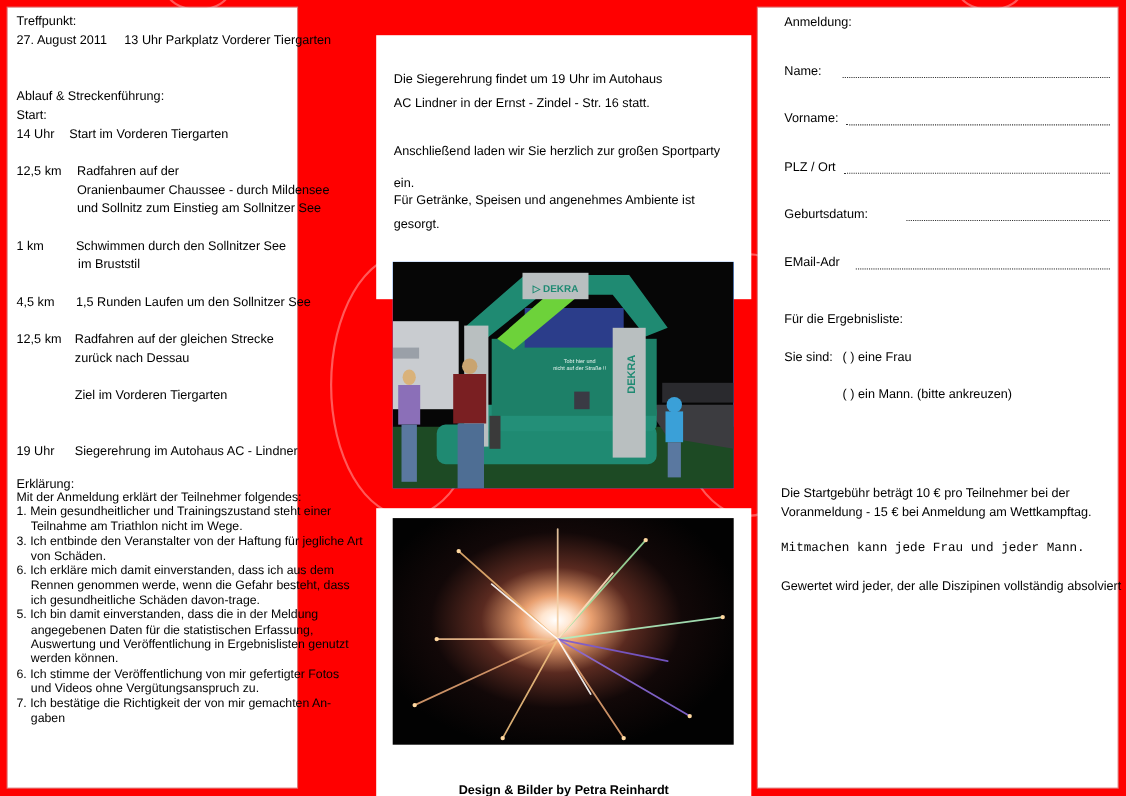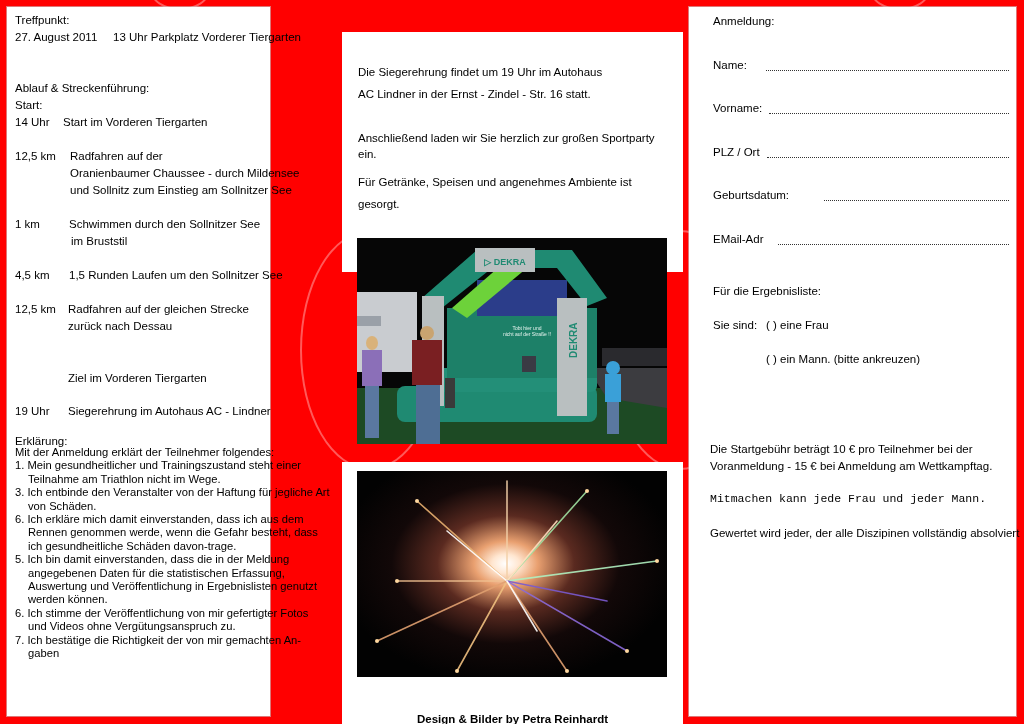--- a/index.html
+++ b/index.html
@@ -84,21 +84,21 @@
   <div class="col2" style="left:62px;top:210px;">Schwimmen durch den Sollnitzer See</div>
   <div class="col2" style="left:64px;top:227px;">im Bruststil</div>
 
   <div class="line" style="top:261px;">4,5 km</div>
   <div class="col2" style="left:62px;top:261px;">1,5 Runden Laufen um den Sollnitzer See</div>
 
   <div class="line" style="top:295px;">12,5 km</div>
   <div class="col2" style="left:61px;top:295px;">Radfahren auf der gleichen Strecke</div>
   <div class="col2" style="left:61px;top:312px;">zurück nach Dessau</div>
 
-  <div class="col2" style="left:61px;top:364px;text-align:center;">Ziel im Vorderen Tiergarten</div>
+  <div class="col2" style="left:61px;top:346px;text-align:center;">Ziel im Vorderen Tiergarten</div>
 
   <div class="line" style="top:397px;text-align:right;">19 Uhr</div>
   <div class="col2" style="left:61px;top:397px;">Siegerehrung im Autohaus AC - Lindner</div>
 
   <div class="line" style="top:427px;">Erklärung:</div>
 
   <div class="list">
     <div class="intro">Mit der Anmeldung erklärt der Teilnehmer folgendes:</div>
     <div class="item">1. Mein gesundheitlicher und Trainingszustand steht einer Teilnahme am Triathlon nicht im Wege.</div>
     <div class="item">3. Ich entbinde den Veranstalter von der Haftung für jegliche Art von Schäden.</div>
@@ -106,21 +106,21 @@
     <div class="item">5. Ich bin damit einverstanden, dass die in der Meldung angegebenen Daten für die statistischen Erfassung, Auswertung und Veröffentlichung in Ergebnislisten genutzt werden können.</div>
     <div class="item">6. Ich stimme der Veröffentlichung von mir gefertigter Fotos und Videos ohne Vergütungsanspruch zu.</div>
     <div class="item">7. Ich bestätige die Richtigkeit der von mir gemachten An-gaben</div>
   </div>
 </div>
 
 <div id="mid-top-panel" class="panel mt">
   <div class="line" style="top:33px;">Die Siegerehrung findet um 19 Uhr im Autohaus</div>
   <div class="line" style="top:55px;">AC Lindner in der Ernst - Zindel - Str. 16 statt.</div>
   <div class="line" style="top:99px;">Anschließend laden wir Sie herzlich zur großen Sportparty</div>
-  <div class="line" style="top:115px;">ein.</div>
+  <div class="line" style="top:128px;">ein.</div>
   <div class="line" style="top:143px;">Für Getränke, Speisen und angenehmes Ambiente ist</div>
   <div class="line" style="top:165px;">gesorgt.</div>
 </div>
 
 <div class="photo">
   <svg width="310" height="206" viewBox="0 0 310 206">
     <rect width="310" height="206" fill="#060606"></rect>
 
     <rect x="0" y="54" width="60" height="80" fill="#c9ccd0"></rect>
     <rect x="0" y="78" width="24" height="10" fill="#9aa0a8"></rect>

